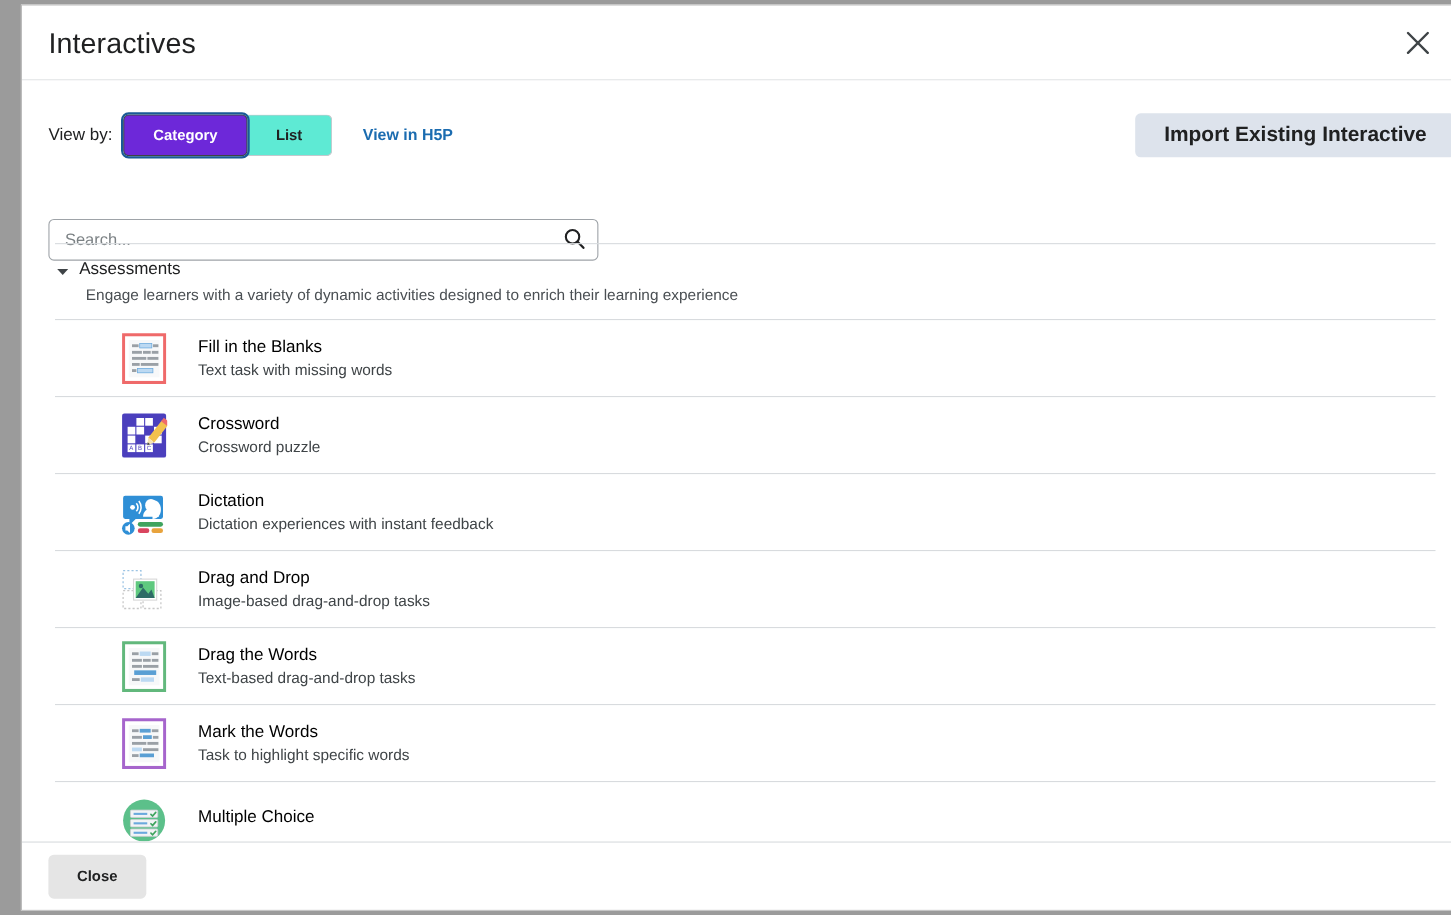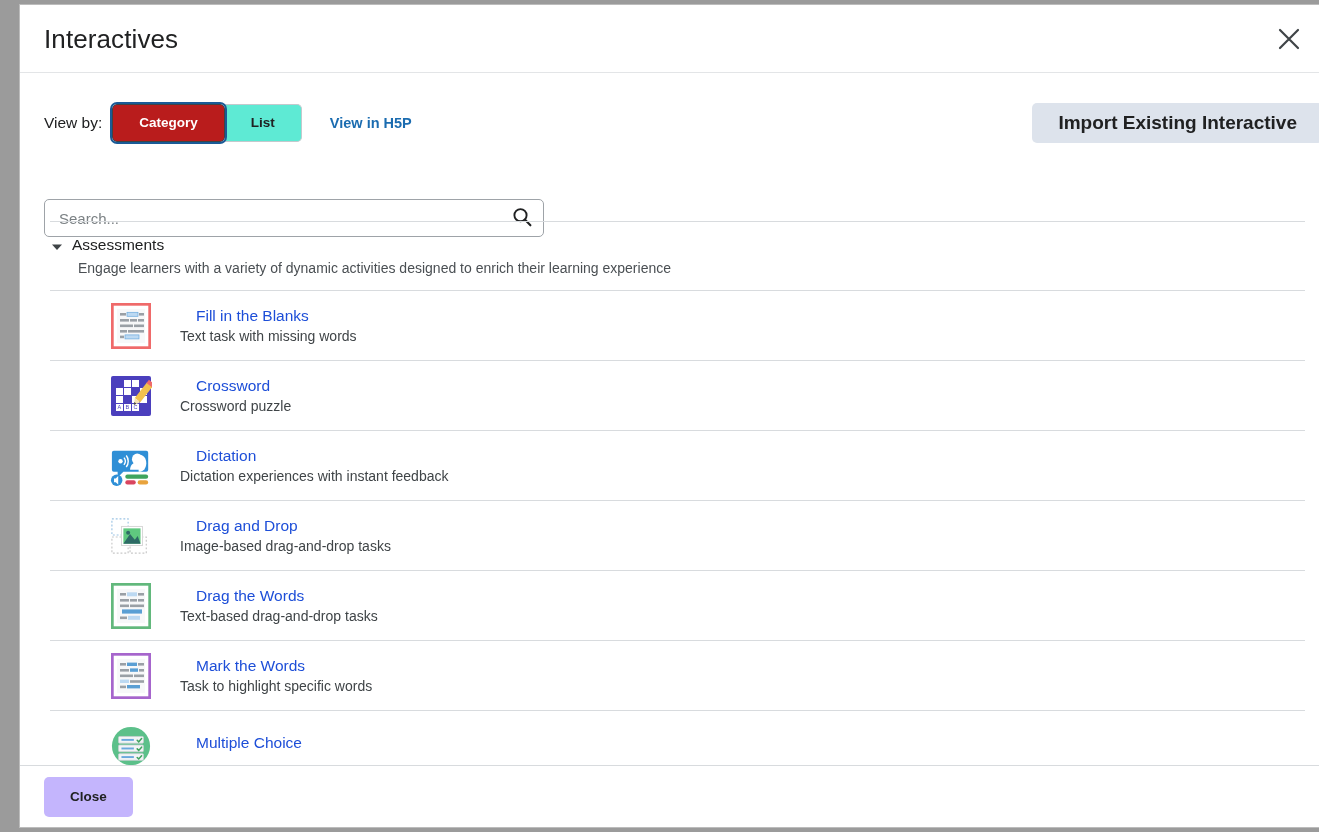--- a/index.html
+++ b/index.html
@@ -78,21 +78,21 @@
     height: 38px;
     border: 1px solid #c3c9cd;
     background: #5eead4;
     color: #202122;
     cursor: pointer;
     line-height: 1;
   }
   .seg-btn.first { border-radius: 5px 0 0 5px; }
   .seg-btn.last  { border-radius: 0 5px 5px 0; border-left: none; }
   .seg-btn.active {
-    background: #b91c1c;
+    background: #6d28d9;
     color: #ffffff;
     border-color: #3f4346;
     outline: 2px solid #1a5a96;
     outline-offset: 0px;
     position: relative;
     z-index: 2;
     border-radius: 5px;
   }
   .h5p-link {
     margin-left: 28px;
@@ -194,44 +194,43 @@
   }
   .item-icon {
     width: 42px; height: 46px;
     flex: 0 0 42px;
     margin-right: 28px;
     display: flex; align-items: center; justify-content: center;
   }
   .item-text { display: flex; flex-direction: column; justify-content: center; }
   .item-title {
     font-size: 15.5px;
-    color: #1d4ed8;
+    color: #000000;
     margin-bottom: 5px;
     line-height: 1.1;
-    margin-left: 16px;
   }
   .item-desc {
     font-size: 14px;
     color: #3f4447;
     line-height: 1.1;
   }
 
   
   .dlg-footer {
     flex: 0 0 62px;
     height: 62px;
     border-top: 1px solid #d8dbde;
     background: #ffffff;
     display: flex;
     align-items: center;
     padding: 0 24px;
   }
   .close-btn {
     font-family: "Liberation Sans", sans-serif;
-    background: #c4b5fd;
+    background: #e5e5e5;
     color: #202122;
     border: none;
     border-radius: 5px;
     height: 40px;
     padding: 0 26px;
     font-size: 13.5px;
     font-weight: bold;
     cursor: pointer;
   }
 </style>

